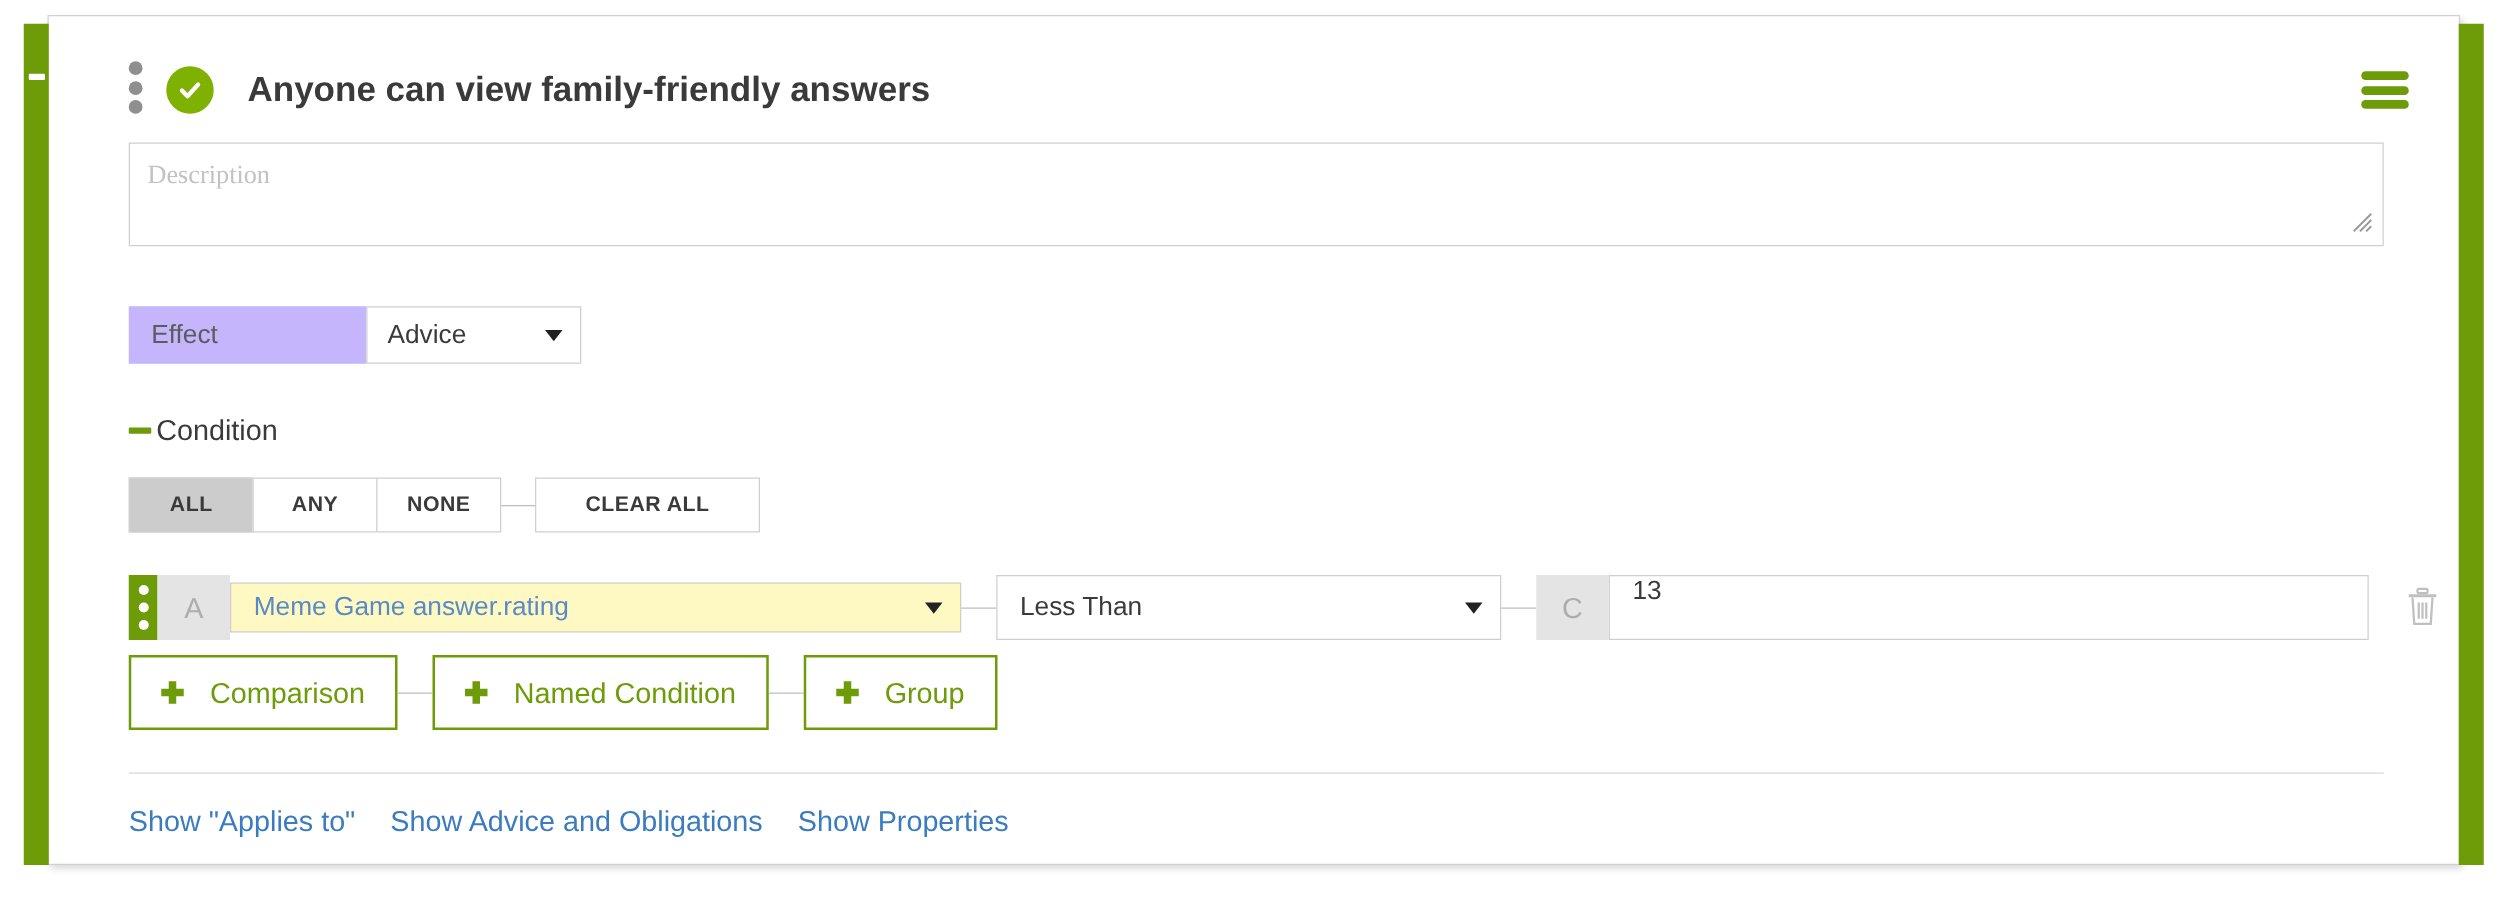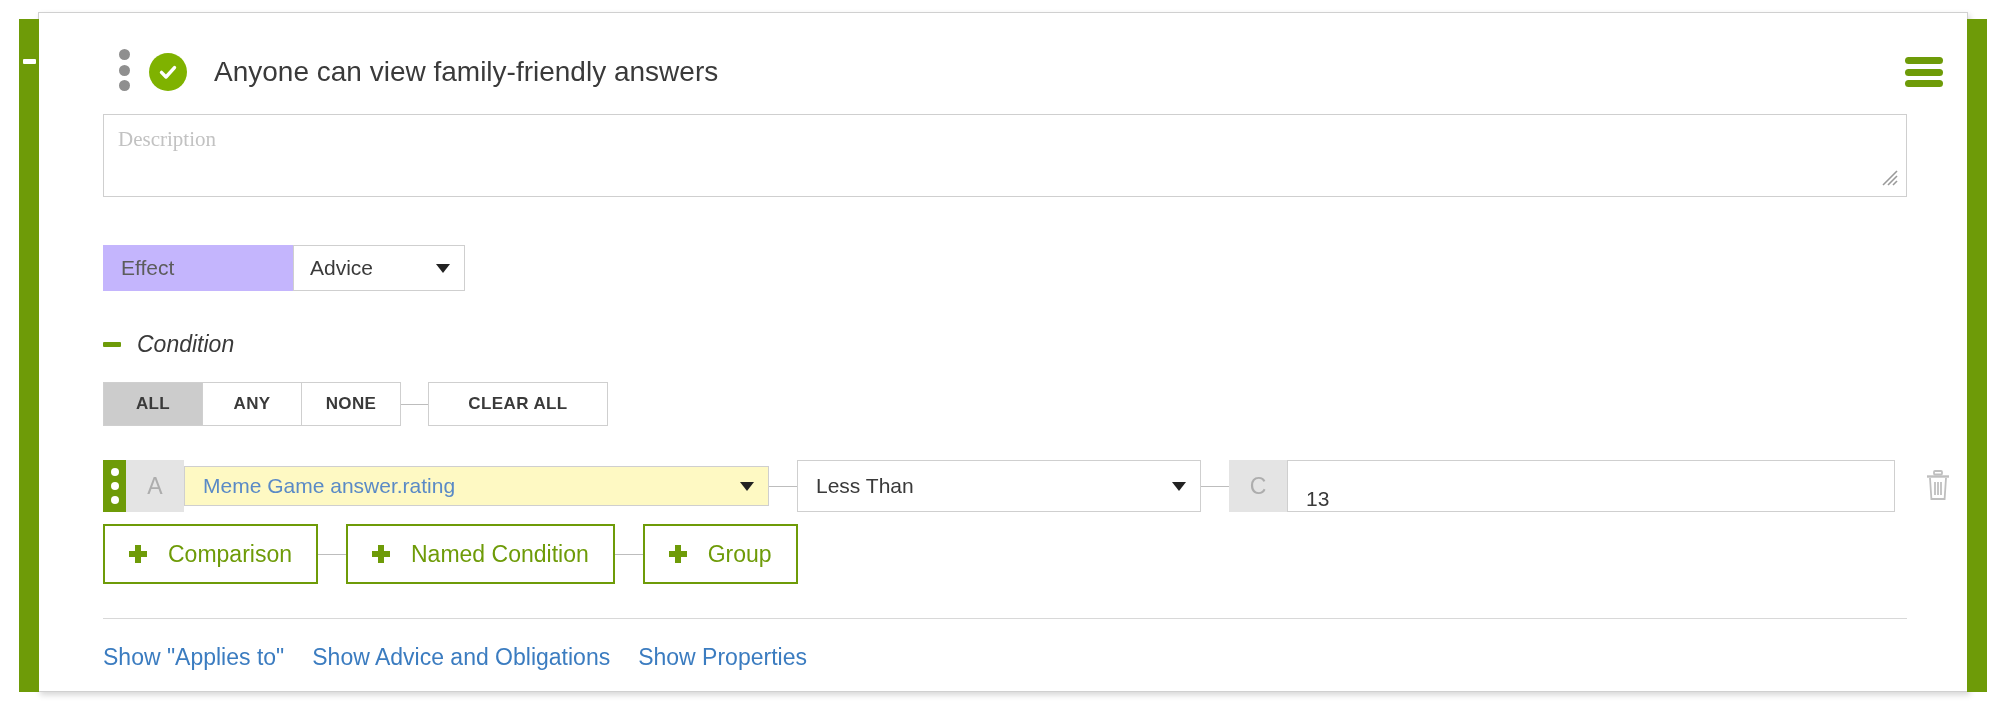--- a/index.html
+++ b/index.html
@@ -48,23 +48,24 @@
     top: 46px;
     width: 13px;
     height: 5px;
     background: #ffffff;
     border-radius: 1px;
   }
 
   
   .card-header {
     position: absolute;
-    left: 16px; top: 0;
+    left: 0; top: 0;
     width: 100%;
     height: 92px;
+    font-weight: bold;
   }
 
   .drag-dots {
     position: absolute;
     left: 62px;
     top: 36px;
     width: 14px;
     height: 42px;
     display: flex;
     flex-direction: column;
@@ -184,23 +185,22 @@
     flex: 0 0 auto;
   }
 
   
   .condition-head {
     position: absolute;
     left: 64px;
     top: 318px;
     display: flex;
     align-items: center;
-    gap: 16px;
-    cursor: pointer;
-    font-style: italic;
+    gap: 4px;
+    cursor: pointer;
   }
   .minus-icon {
     width: 18px;
     height: 5px;
     background: #6e9b08;
     border-radius: 1px;
   }
   .condition-head .ct {
     font-size: 23px;
     color: #3a3a3a;
@@ -301,21 +301,21 @@
     font-size: 21px;
     color: #3a3a3a;
     cursor: pointer;
   }
   .val-field {
     width: 608px;
     height: 52px;
     border: 1px solid #cfcfcf;
     background: #ffffff;
     display: flex;
-    align-items: flex-end;
+    align-items: flex-start;
     padding: 0 18px;
     font-size: 21px;
     color: #3a3a3a;
   }
   .trash-btn {
     margin-left: 28px;
     width: 30px;
     height: 34px;
     cursor: pointer;
   }

